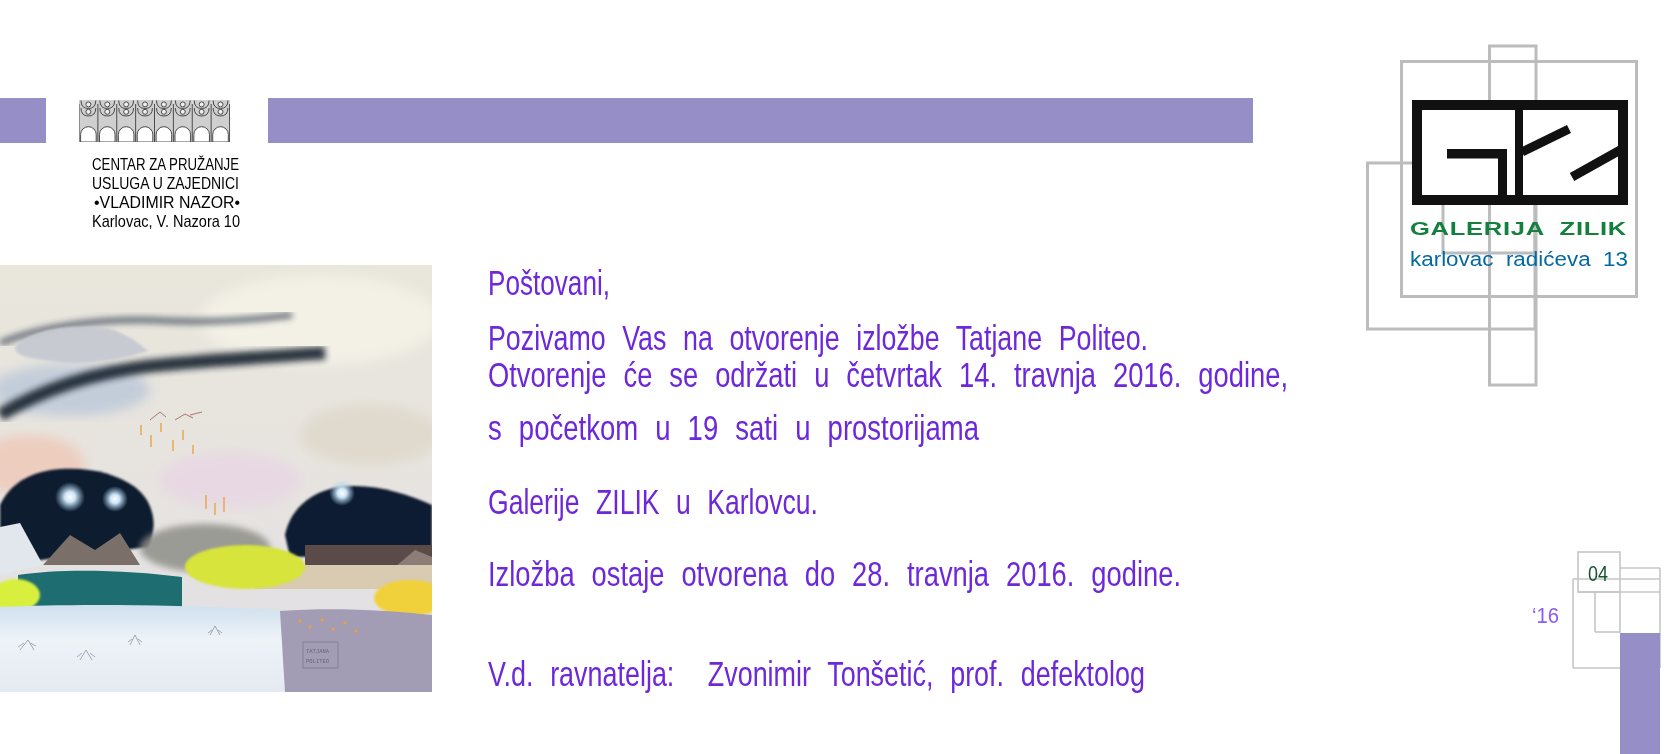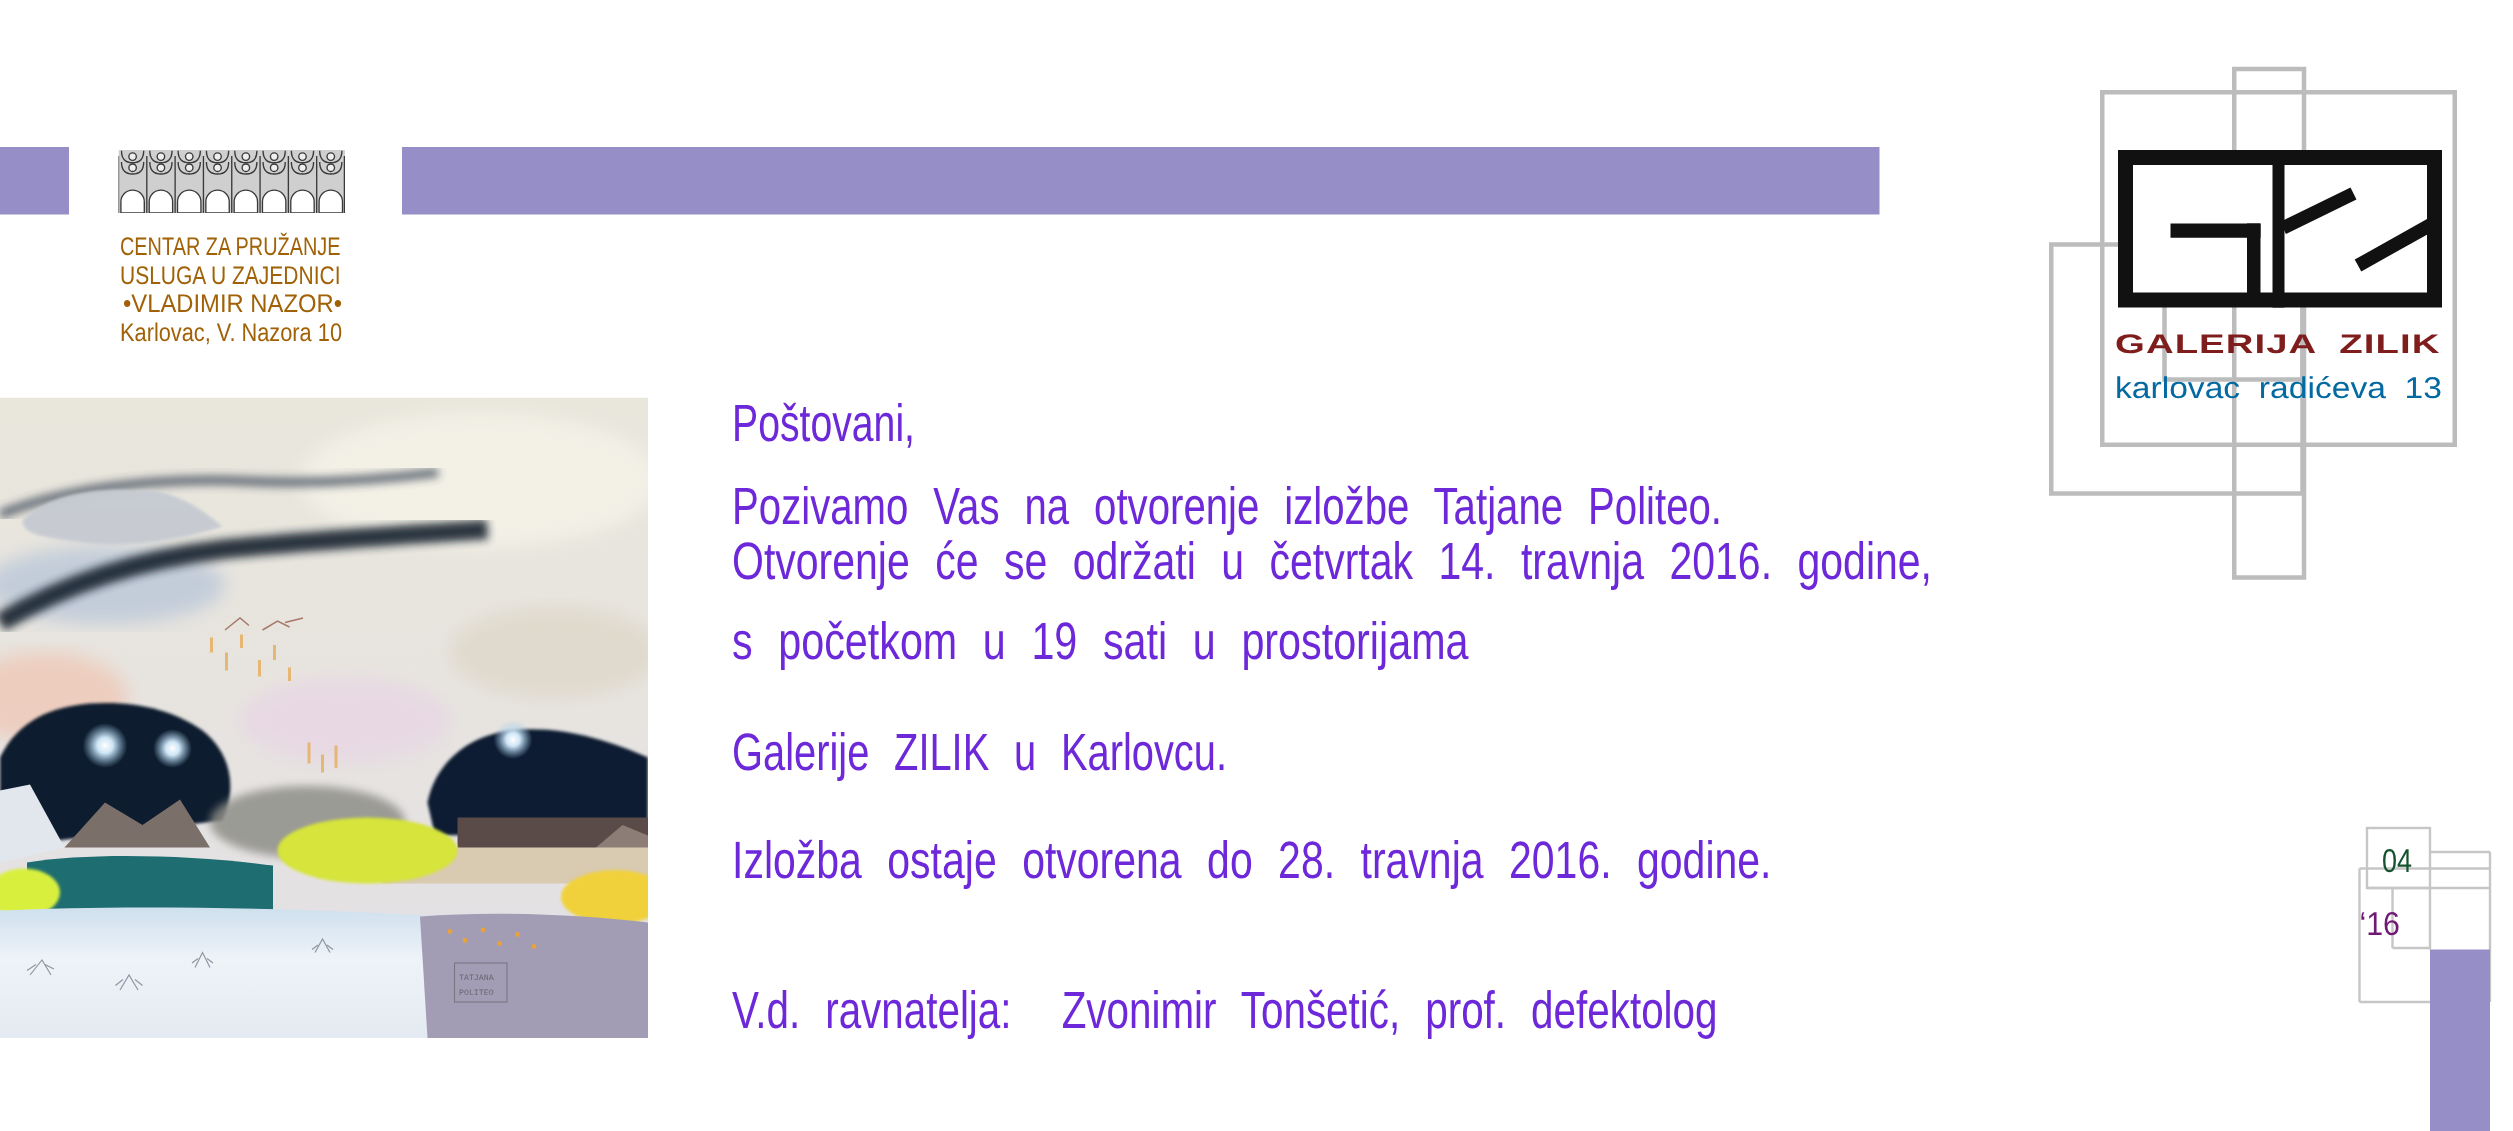--- a/index.html
+++ b/index.html
@@ -7,45 +7,45 @@
     width: 1675px; height: 754px; position: relative; overflow: hidden;
     background: #ffffff; font-family: "Liberation Sans", sans-serif;
   }
   .fit { display: inline-block; white-space: pre; transform-origin: 0 0; }
 
   .purple-bar { position: absolute; background: #968fc7; }
 
   
   .org-emblem { position: absolute; left: 79px; top: 100px; width: 151px; height: 42px; }
   .org-text { position: absolute; left: 80px; top: 154.5px; width: 150px; }
-  .org-line { height: 19.3px; font-size: 17px; line-height: 19.3px; color: #a16207; white-space: pre; }
+  .org-line { height: 19.3px; font-size: 17px; line-height: 19.3px; color: #000000; white-space: pre; margin-left: 12px; }
 
   
   .painting { position: absolute; left: 0; top: 265px; width: 432px; height: 427px; }
 
   
   .letter-line {
     position: absolute; left: 488px; font-size: 35px; line-height: 35px; height: 35px;
     color: #6d28d9; word-spacing: 12px; white-space: pre;
   }
 
   
   .gallery-logo { position: absolute; left: 1360px; top: 40px; width: 285px; height: 350px; }
   .gallery-name {
     position: absolute; left: 1410px; top: 220px; font-size: 18px; line-height: 18px;
-    font-weight: bold; color: #7f1d1d; letter-spacing: 0.5px;
+    font-weight: bold; color: #15803d; letter-spacing: 0.5px;
   }
   .gallery-address {
     position: absolute; left: 1410px; top: 249px; font-size: 20px; line-height: 20px; color: #0369a1;
   }
 
   
   .date-badge { position: absolute; left: 1565px; top: 545px; width: 110px; height: 209px; }
   .date-month { position: absolute; left: 1588px; top: 563px; font-size: 22px; line-height: 22px; color: #14532d; }
-  .date-year { position: absolute; left: 1532px; top: 605px; font-size: 22px; line-height: 22px; color: #701a75; margin-left: 41px; }
+  .date-year { position: absolute; left: 1532px; top: 605px; font-size: 22px; line-height: 22px; color: #8b5cf6; }
 
   .paint-sig { font-family: "Liberation Mono", monospace; font-size: 5.5px; fill: #6b6570; }
 </style>
 </head>
 <body>
 
 <div class="purple-bar" style="left:0;top:98px;width:46px;height:45px;"></div>
 <div class="purple-bar" style="left:268px;top:98px;width:985px;height:45px;"></div>
 
 <div>

